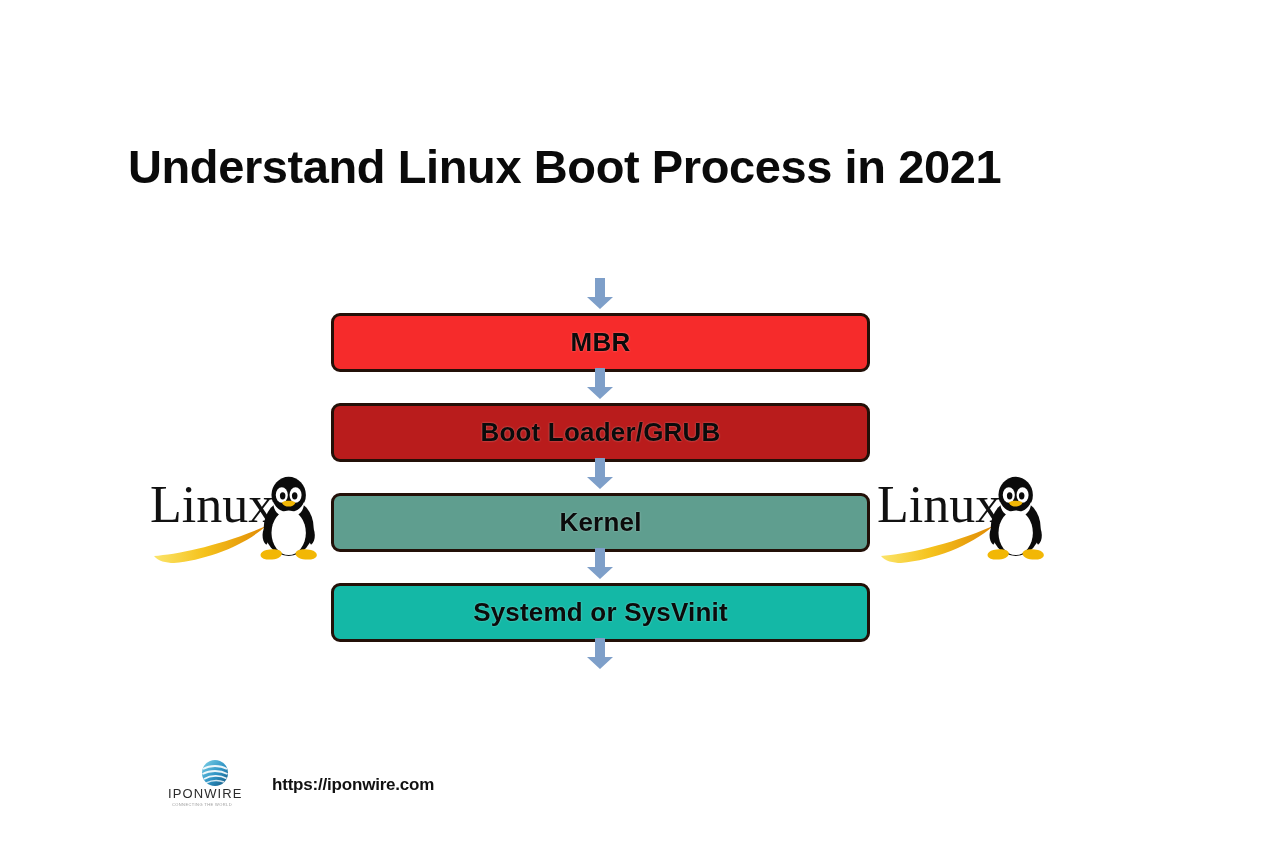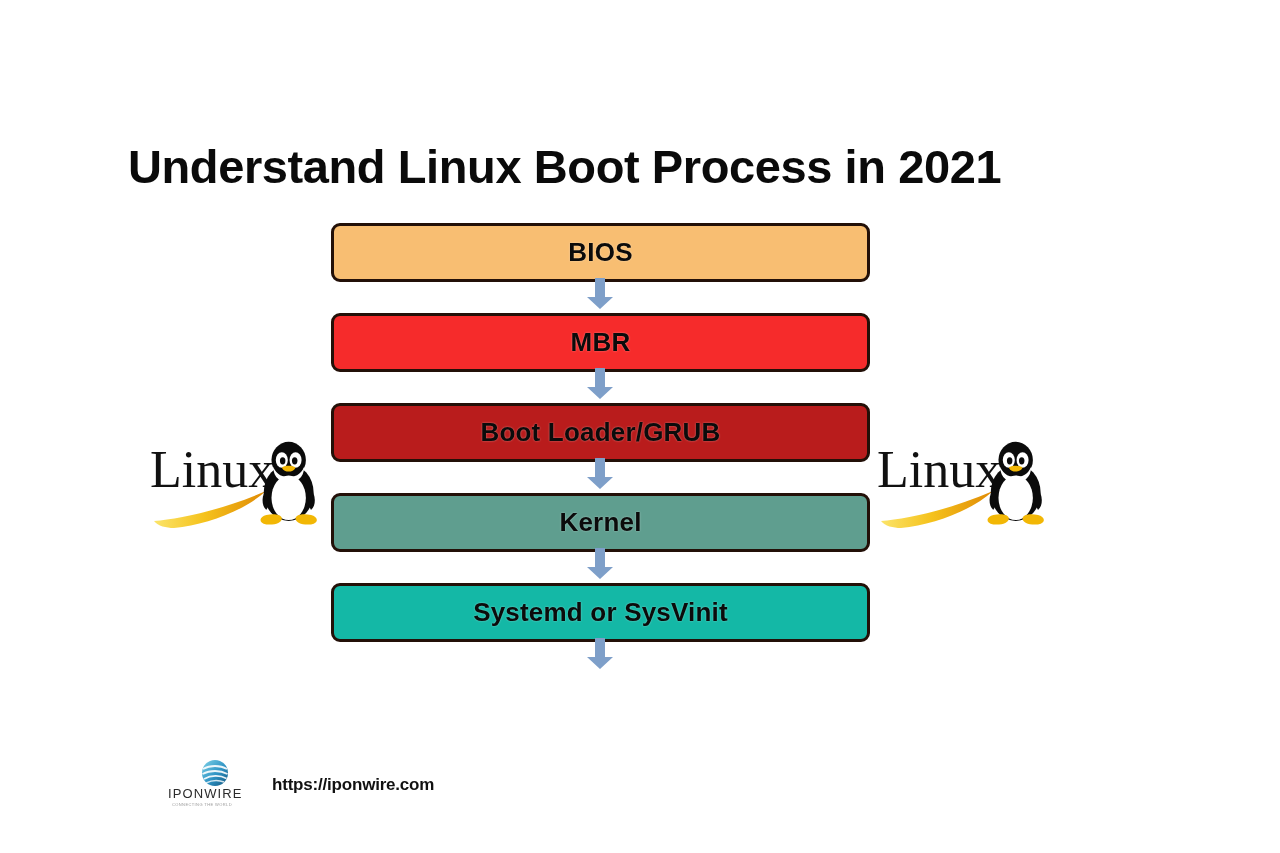--- a/index.html
+++ b/index.html
@@ -67,20 +67,21 @@
     left: 586px;
     width: 28px;
     height: 32px;
   }
 
   
   .linux-logo {
     position: absolute;
     width: 180px;
     height: 96px;
+    margin-top: 35px;
   }
   #linux-logo-left  { left: 148px; top: 423px; }
   #linux-logo-right { left: 875px; top: 423px; }
 
   
   #footer {
     position: absolute;
     left: 168px;
     top: 748px;
     display: flex;
@@ -130,23 +131,20 @@
     letter-spacing: -0.2px;
   }
 </style>
 </head>
 <body>
 
 <div id="canvas">
 
   <div id="page-title">Understand Linux Boot Process in 2021</div>
 
-  <div class="flow-box" style="top:211px; background:#F8BE72;">
-    <span class="flow-label">BIOS</span>
-  </div>
 
   <div class="flow-box" style="top:301px; background:#F62B2B;">
     <span class="flow-label">MBR</span>
   </div>
 
   <div class="flow-box" style="top:391px; background:#b91c1c;">
     <span class="flow-label">Boot Loader/GRUB</span>
   </div>
 
   <div class="flow-box" style="top:481px; background:#5F9E8F;">

